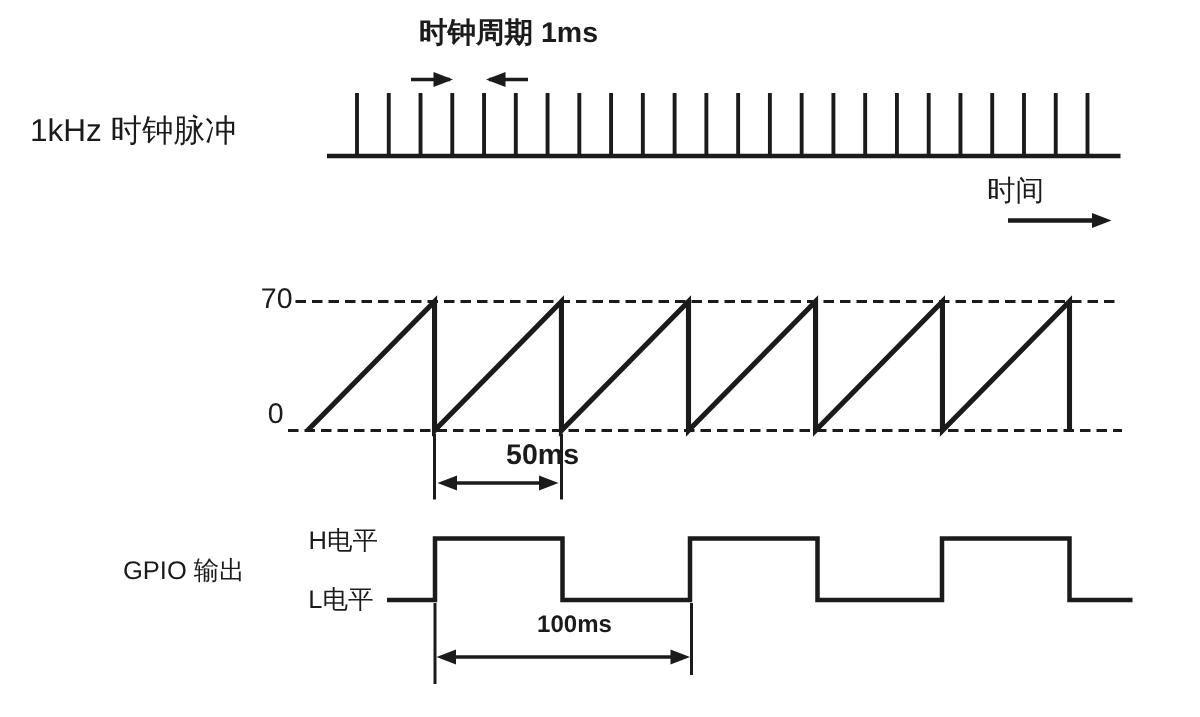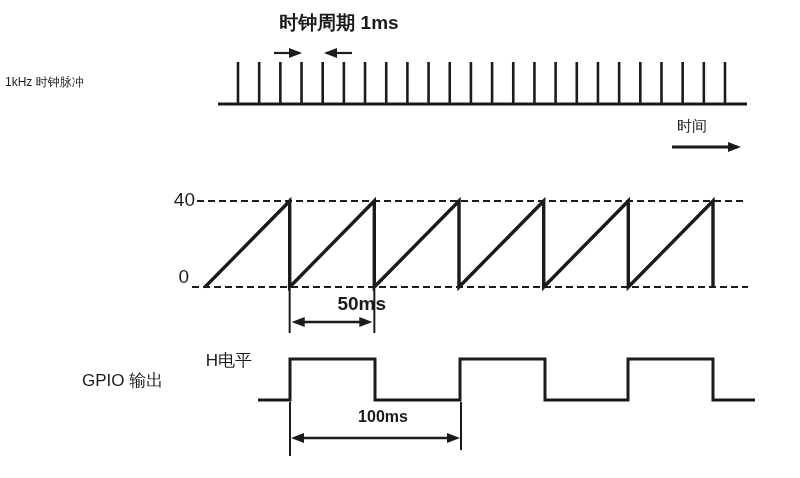--- a/index.html
+++ b/index.html
@@ -78,23 +78,24 @@
         <path d="M258,400 L290,400 L290,359 L375,359 L375,400 L460,400 L460,359 L545,359 L545,400 L628,400 L628,359 L713,359 L713,400 L755,400" fill="none" stroke="#1b1b1b" stroke-width="3"></path>
         <line x1="290" y1="402" x2="290" y2="456" stroke="#1b1b1b" stroke-width="2"></line>
         <line x1="461" y1="402" x2="461" y2="450" stroke="#1b1b1b" stroke-width="2"></line>
         <line x1="298" y1="438" x2="453" y2="438" stroke="#1b1b1b" stroke-width="2.4"></line>
         <polygon points="291,438 304,433 304,443" fill="#1b1b1b"></polygon>
         <polygon points="460,438 447,433 447,443" fill="#1b1b1b"></polygon>
       </g>
   </svg>
 
   <div class="lbl ta-c fw6" style="left:239px; top:12px; width:200px; font-size:19px;">时钟周期 1ms</div>
-  <div class="lbl" style="left:5px; top:76px; font-size:12px;">1kHz 时钟脉冲</div>
-  <div class="lbl ta-c" style="left:662px; top:117px; width:60px; font-size:15px;">时间</div>
+  <div class="lbl" style="left:20px; top:76px; font-size:21px;">1kHz 时钟脉冲</div>
+  <div class="lbl ta-c" style="left:647px; top:117px; width:60px; font-size:19px;">时间</div>
 
-  <div class="lbl ta-r" style="left:145px; top:189px; width:50px; font-size:19px;">40</div>
+  <div class="lbl ta-r" style="left:145px; top:189px; width:50px; font-size:19px;">70</div>
   <div class="lbl ta-r" style="left:145px; top:266px; width:44px; font-size:19px;">0</div>
   <div class="lbl ta-c fw6" style="left:286px; top:293px; width:100px; font-size:19px;text-align:right;">50ms</div>
 
   <div class="lbl ta-r" style="left:152px; top:351px; width:100px; font-size:17px;">H电平</div>
   <div class="lbl" style="left:82px; top:371px; font-size:17px;">GPIO 输出</div>
+  <div class="lbl ta-r" style="left:149px; top:390px; width:100px; font-size:17px;">L电平</div>
   <div class="lbl ta-c fw6" style="left:323px; top:408px; width:120px; font-size:16px;">100ms</div>
 </div>
 
 </body></html>

